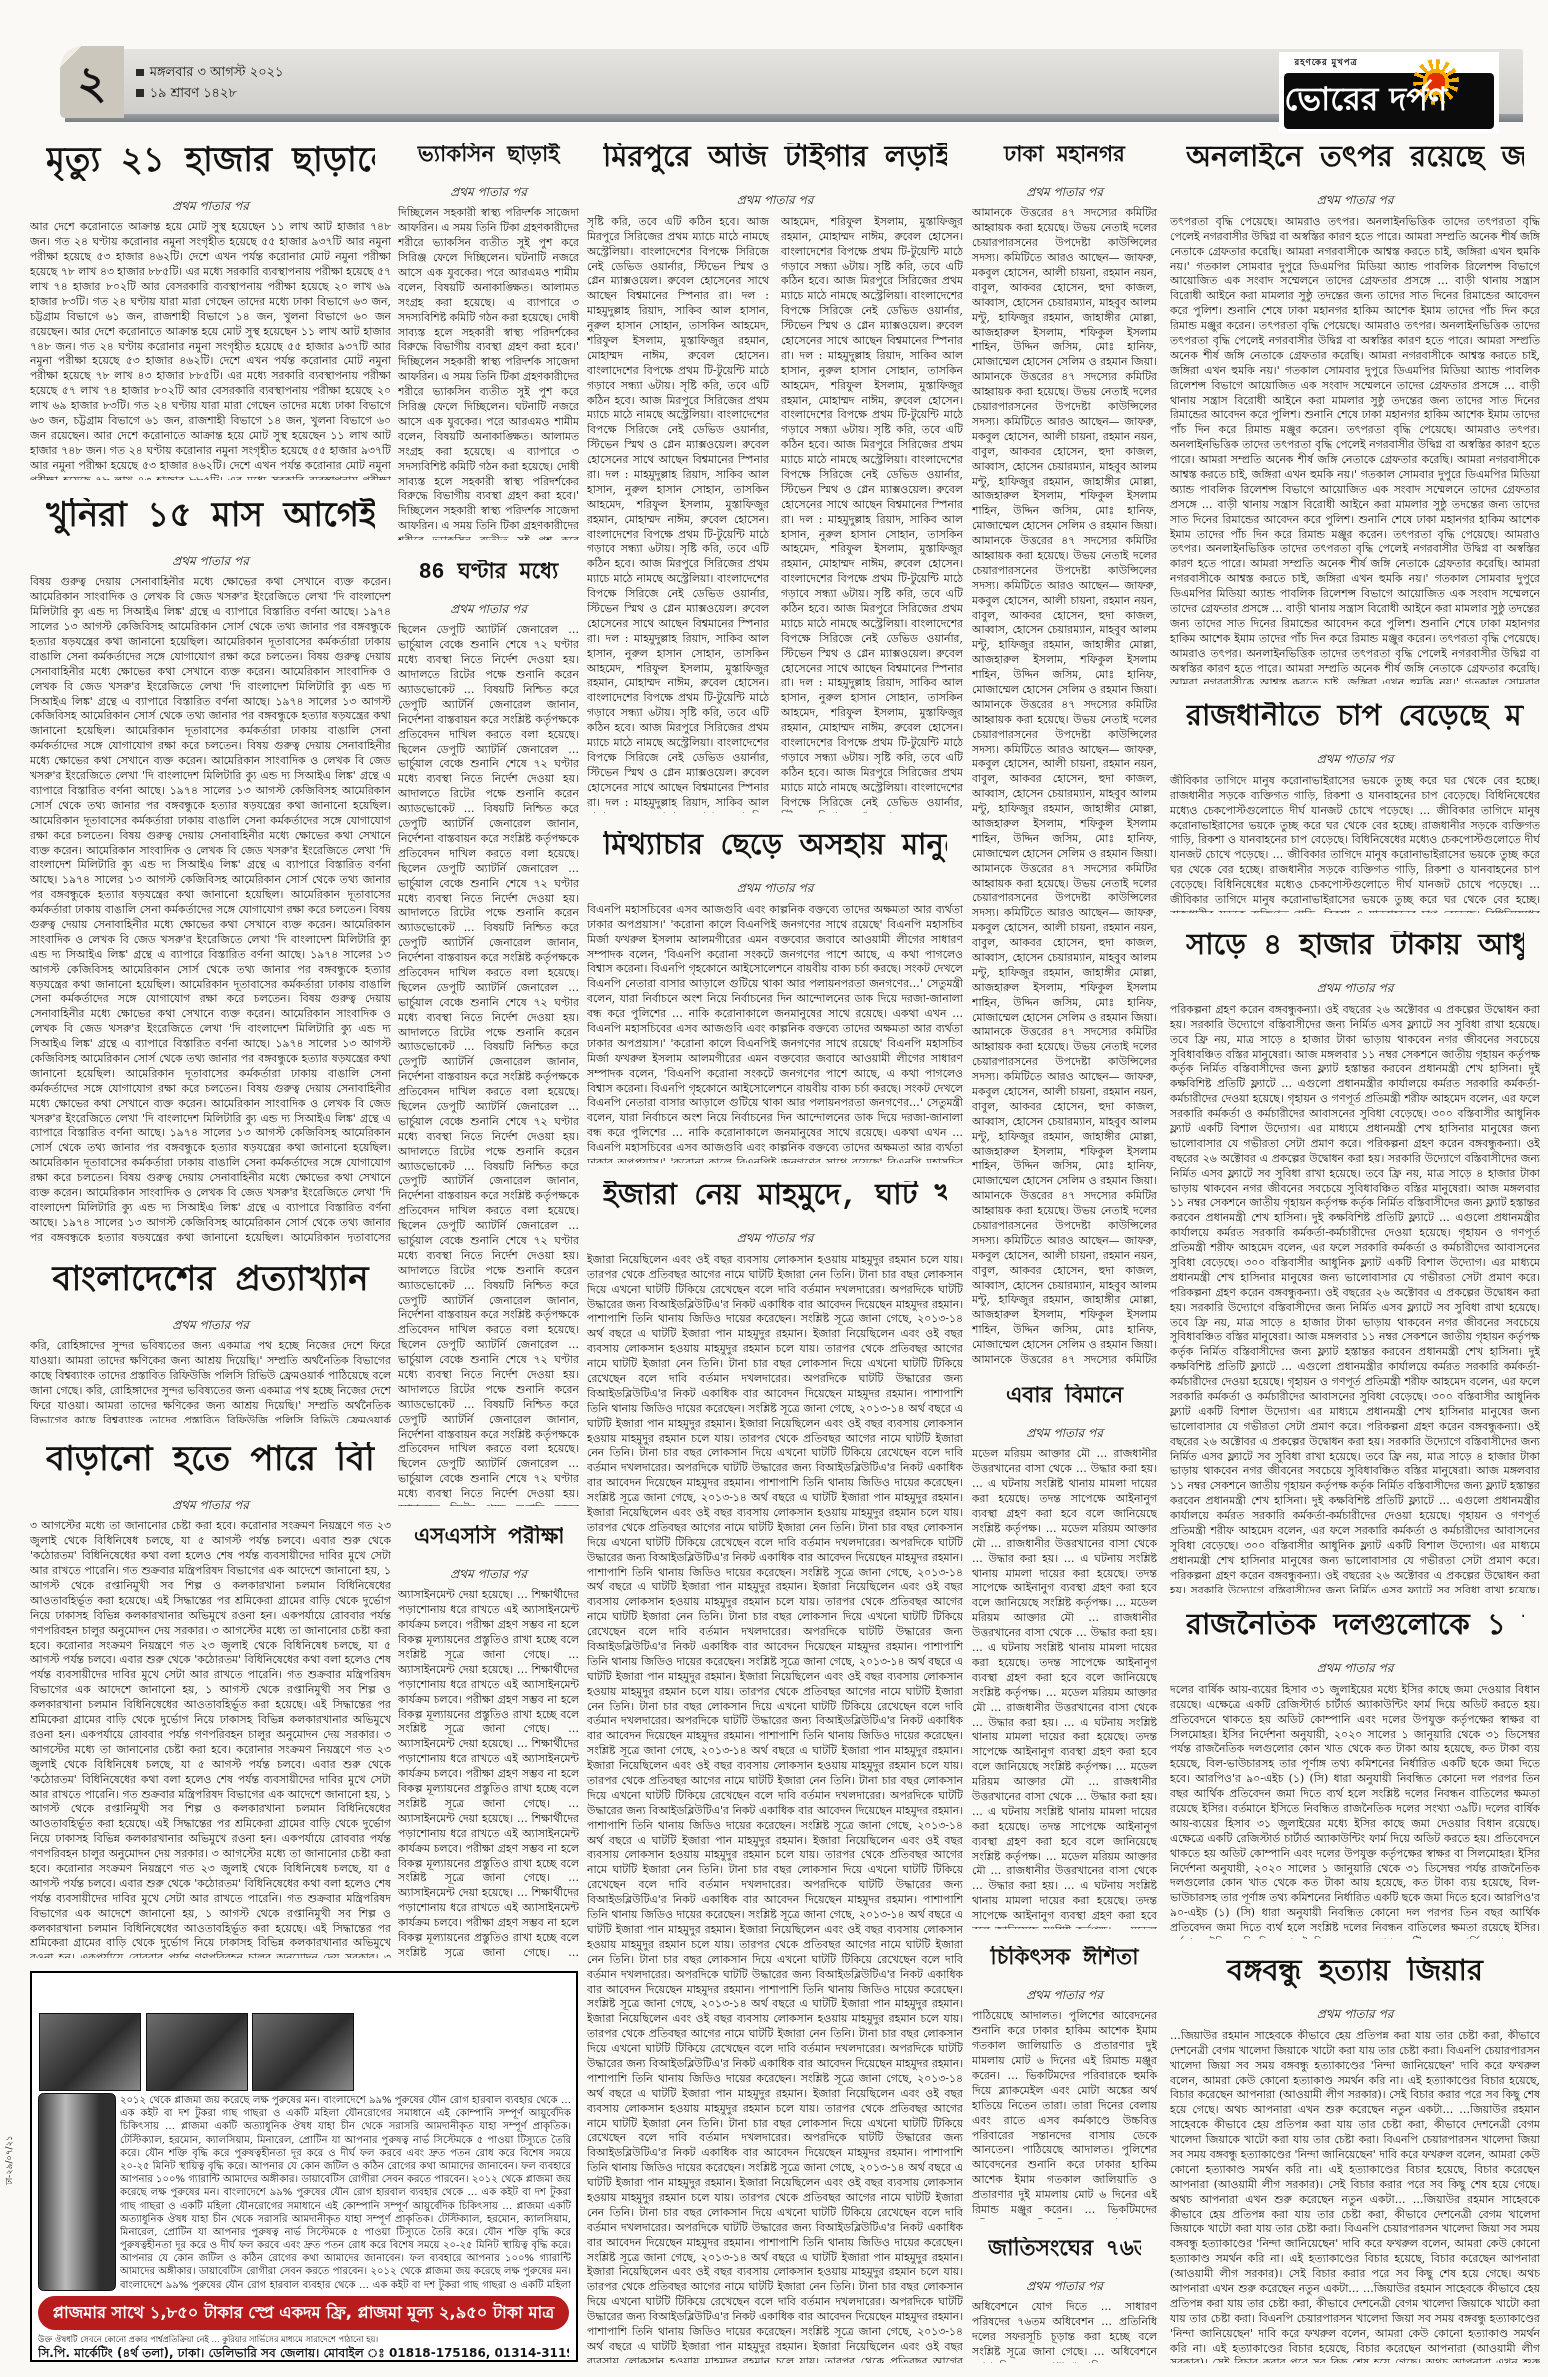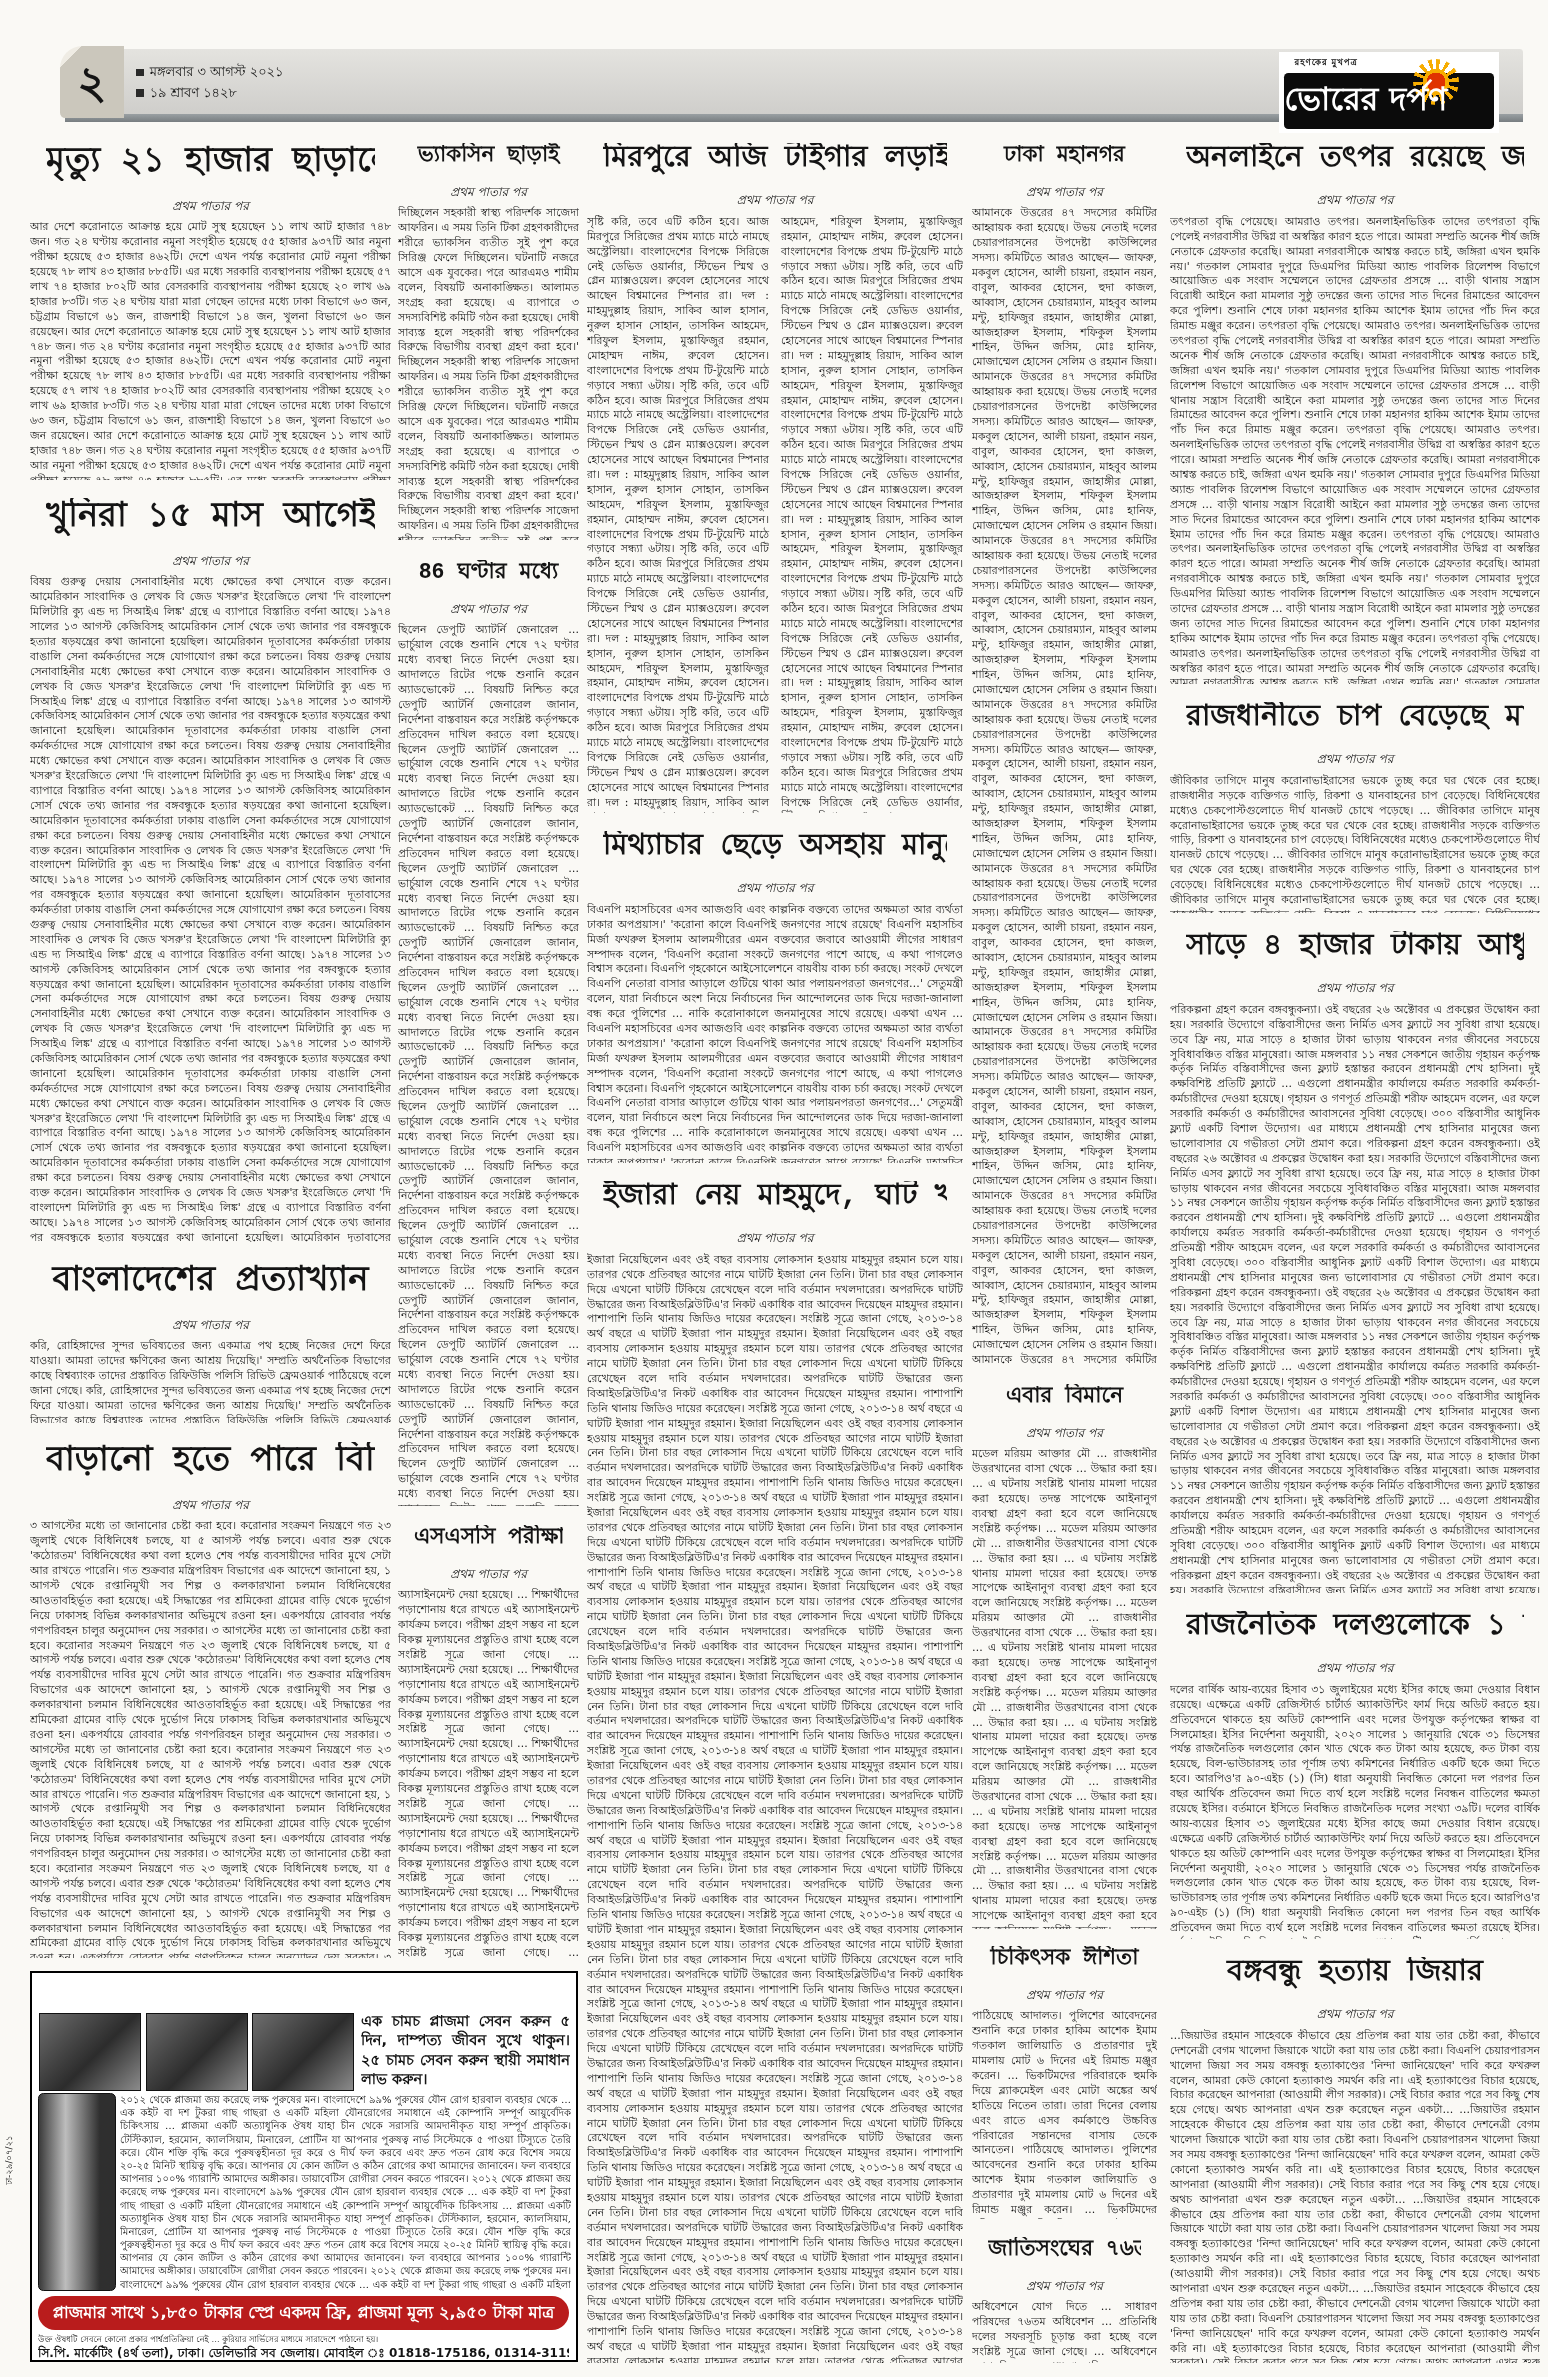--- a/index.html
+++ b/index.html
@@ -206,21 +206,20 @@
 <article class="art" style="left:1170px;top:1941px;width:370px;height:422px">
   <h2 class="h-lg">বঙ্গবন্ধু হত্যায় জিয়ার</h2>
   <div class="cont">প্রথম পাতার পর</div>
   <p class="bodytxt" style="height:355px">…জিয়াউর রহমান সাহেবকে কীভাবে হেয় প্রতিপন্ন করা যায় তার চেষ্টা করা, কীভাবে দেশনেত্রী বেগম খালেদা জিয়াকে খাটো করা যায় তার চেষ্টা করা। বিএনপি চেয়ারপারসন খালেদা জিয়া সব সময় বঙ্গবন্ধু হত্যাকাণ্ডের 'নিন্দা জানিয়েছেন' দাবি করে ফখরুল বলেন, আমরা কেউ কোনো হত্যাকাণ্ড সমর্থন করি না। এই হত্যাকাণ্ডের বিচার হয়েছে, বিচার করেছেন আপনারা (আওয়ামী লীগ সরকার)। সেই বিচার করার পরে সব কিছু শেষ হয়ে গেছে। অথচ আপনারা এখন শুরু করেছেন নতুন একটা… …জিয়াউর রহমান সাহেবকে কীভাবে হেয় প্রতিপন্ন করা যায় তার চেষ্টা করা, কীভাবে দেশনেত্রী বেগম খালেদা জিয়াকে খাটো করা যায় তার চেষ্টা করা। বিএনপি চেয়ারপারসন খালেদা জিয়া সব সময় বঙ্গবন্ধু হত্যাকাণ্ডের 'নিন্দা জানিয়েছেন' দাবি করে ফখরুল বলেন, আমরা কেউ কোনো হত্যাকাণ্ড সমর্থন করি না। এই হত্যাকাণ্ডের বিচার হয়েছে, বিচার করেছেন আপনারা (আওয়ামী লীগ সরকার)। সেই বিচার করার পরে সব কিছু শেষ হয়ে গেছে। অথচ আপনারা এখন শুরু করেছেন নতুন একটা… …জিয়াউর রহমান সাহেবকে কীভাবে হেয় প্রতিপন্ন করা যায় তার চেষ্টা করা, কীভাবে দেশনেত্রী বেগম খালেদা জিয়াকে খাটো করা যায় তার চেষ্টা করা। বিএনপি চেয়ারপারসন খালেদা জিয়া সব সময় বঙ্গবন্ধু হত্যাকাণ্ডের 'নিন্দা জানিয়েছেন' দাবি করে ফখরুল বলেন, আমরা কেউ কোনো হত্যাকাণ্ড সমর্থন করি না। এই হত্যাকাণ্ডের বিচার হয়েছে, বিচার করেছেন আপনারা (আওয়ামী লীগ সরকার)। সেই বিচার করার পরে সব কিছু শেষ হয়ে গেছে। অথচ আপনারা এখন শুরু করেছেন নতুন একটা… …জিয়াউর রহমান সাহেবকে কীভাবে হেয় প্রতিপন্ন করা যায় তার চেষ্টা করা, কীভাবে দেশনেত্রী বেগম খালেদা জিয়াকে খাটো করা যায় তার চেষ্টা করা। বিএনপি চেয়ারপারসন খালেদা জিয়া সব সময় বঙ্গবন্ধু হত্যাকাণ্ডের 'নিন্দা জানিয়েছেন' দাবি করে ফখরুল বলেন, আমরা কেউ কোনো হত্যাকাণ্ড সমর্থন করি না। এই হত্যাকাণ্ডের বিচার হয়েছে, বিচার করেছেন আপনারা (আওয়ামী লীগ সরকার)। সেই বিচার করার পরে সব কিছু শেষ হয়ে গেছে। অথচ আপনারা এখন শুরু করেছেন নতুন একটা…</p>
 </article>
 
 <div class="ad">
   <div class="ad-photo" style="left:6.9px"></div>
   <div class="ad-photo" style="left:114px"></div>
   <div class="ad-photo" style="left:220px"></div>
-  <div class="ad-offer">এক চামচ প্লাজমা সেবন করুন ৫ দিন, দাম্পত্য জীবন সুখে থাকুন। ২৫ চামচ সেবন করুন স্থায়ী সমাধান লাভ করুন।</div>
   <div class="ad-bottle"></div>
   <div class="ad-body">২০১২ থেকে প্লাজমা জয় করেছে লক্ষ পুরুষের মন। বাংলাদেশে ৯৯% পুরুষের যৌন রোগ হারবাল ব্যবহার থেকে … এক কইট বা দশ টুকরা গাছ গাছরা ও একটি মহিলা যৌনরোগের সমাধানে এই কোম্পানি সম্পূর্ণ আয়ুর্বেদিক চিকিৎসায় … প্লাজমা একটি অত্যাধুনিক ঔষধ যাহা চীন থেকে সরাসরি আমদানীকৃত যাহা সম্পূর্ণ প্রাকৃতিক। টেস্টিক্যাল, হরমোন, ক্যালসিয়াম, মিনারেল, প্রোটিন যা আপনার পুরুষত্ব নার্ভ সিস্টেমকে ৫ পাওয়া টিস্যুতে তৈরি করে। যৌন শক্তি বৃদ্ধি করে পুরুষত্বহীনতা দূর করে ও দীর্ঘ ফল করবে এবং দ্রুত পতন রোধ করে বিশেষ সময়ে ২০-২৫ মিনিট স্থায়িত্ব বৃদ্ধি করে। আপনার যে কোন জটিল ও কঠিন রোগের কথা আমাদের জানাবেন। ফল ব্যবহারে আপনার ১০০% গ্যারান্টি আমাদের অঙ্গীকার। ডায়াবেটিস রোগীরা সেবন করতে পারবেন। ২০১২ থেকে প্লাজমা জয় করেছে লক্ষ পুরুষের মন। বাংলাদেশে ৯৯% পুরুষের যৌন রোগ হারবাল ব্যবহার থেকে … এক কইট বা দশ টুকরা গাছ গাছরা ও একটি মহিলা যৌনরোগের সমাধানে এই কোম্পানি সম্পূর্ণ আয়ুর্বেদিক চিকিৎসায় … প্লাজমা একটি অত্যাধুনিক ঔষধ যাহা চীন থেকে সরাসরি আমদানীকৃত যাহা সম্পূর্ণ প্রাকৃতিক। টেস্টিক্যাল, হরমোন, ক্যালসিয়াম, মিনারেল, প্রোটিন যা আপনার পুরুষত্ব নার্ভ সিস্টেমকে ৫ পাওয়া টিস্যুতে তৈরি করে। যৌন শক্তি বৃদ্ধি করে পুরুষত্বহীনতা দূর করে ও দীর্ঘ ফল করবে এবং দ্রুত পতন রোধ করে বিশেষ সময়ে ২০-২৫ মিনিট স্থায়িত্ব বৃদ্ধি করে। আপনার যে কোন জটিল ও কঠিন রোগের কথা আমাদের জানাবেন। ফল ব্যবহারে আপনার ১০০% গ্যারান্টি আমাদের অঙ্গীকার। ডায়াবেটিস রোগীরা সেবন করতে পারবেন। ২০১২ থেকে প্লাজমা জয় করেছে লক্ষ পুরুষের মন। বাংলাদেশে ৯৯% পুরুষের যৌন রোগ হারবাল ব্যবহার থেকে … এক কইট বা দশ টুকরা গাছ গাছরা ও একটি মহিলা যৌনরোগের সমাধানে এই কোম্পানি সম্পূর্ণ আয়ুর্বেদিক চিকিৎসায় … প্লাজমা একটি অত্যাধুনিক ঔষধ যাহা চীন থেকে সরাসরি আমদানীকৃত যাহা সম্পূর্ণ প্রাকৃতিক। টেস্টিক্যাল, হরমোন, ক্যালসিয়াম, মিনারেল, প্রোটিন যা আপনার পুরুষত্ব নার্ভ সিস্টেমকে ৫ পাওয়া টিস্যুতে তৈরি করে। যৌন শক্তি বৃদ্ধি করে পুরুষত্বহীনতা দূর করে ও দীর্ঘ ফল করবে এবং দ্রুত পতন রোধ করে বিশেষ সময়ে ২০-২৫ মিনিট স্থায়িত্ব বৃদ্ধি করে। আপনার যে কোন জটিল ও কঠিন রোগের কথা আমাদের জানাবেন। ফল ব্যবহারে আপনার ১০০% গ্যারান্টি আমাদের অঙ্গীকার। ডায়াবেটিস রোগীরা সেবন করতে পারবেন।</div>
   <div class="ad-pill">প্লাজমার সাথে ১,৮৫০ টাকার স্প্রে একদম ফ্রি, প্লাজমা মূল্য ২,৯৫০ টাকা মাত্র</div>
   <div class="ad-note">উক্ত ঔষধটি সেবনে কোনো প্রকার পার্শ্বপ্রতিক্রিয়া নেই … কুরিয়ার সার্ভিসের মাধ্যমে সারাদেশে পাঠানো হয়।</div>
   <div class="ad-contact">সি.পি. মার্কেটিং (৪র্থ তলা), ঢাকা। ডেলিভারি সব জেলায়। মোবাইল ঃ 01818-175186, 01314-311976</div>
 </div>
 
 <div class="side-code">ঢা-২৯/০৭/২১</div>
 
 

